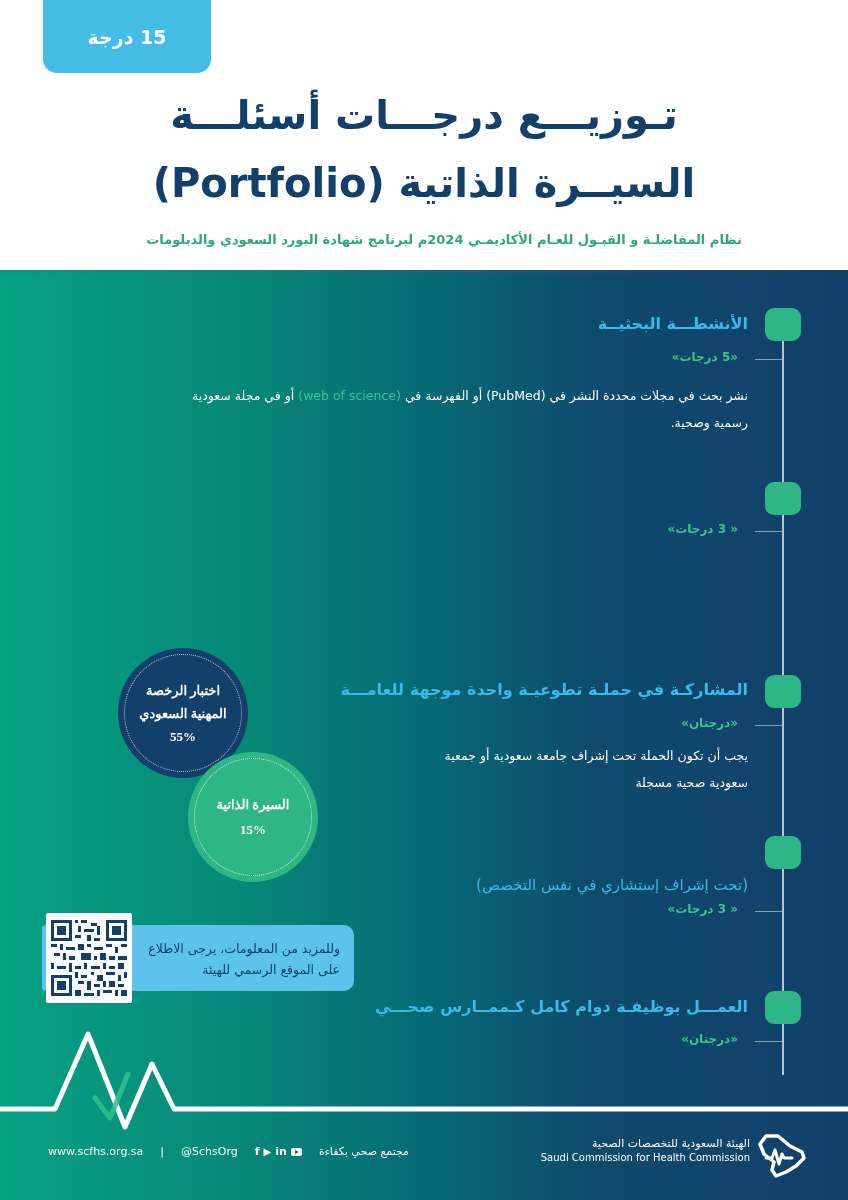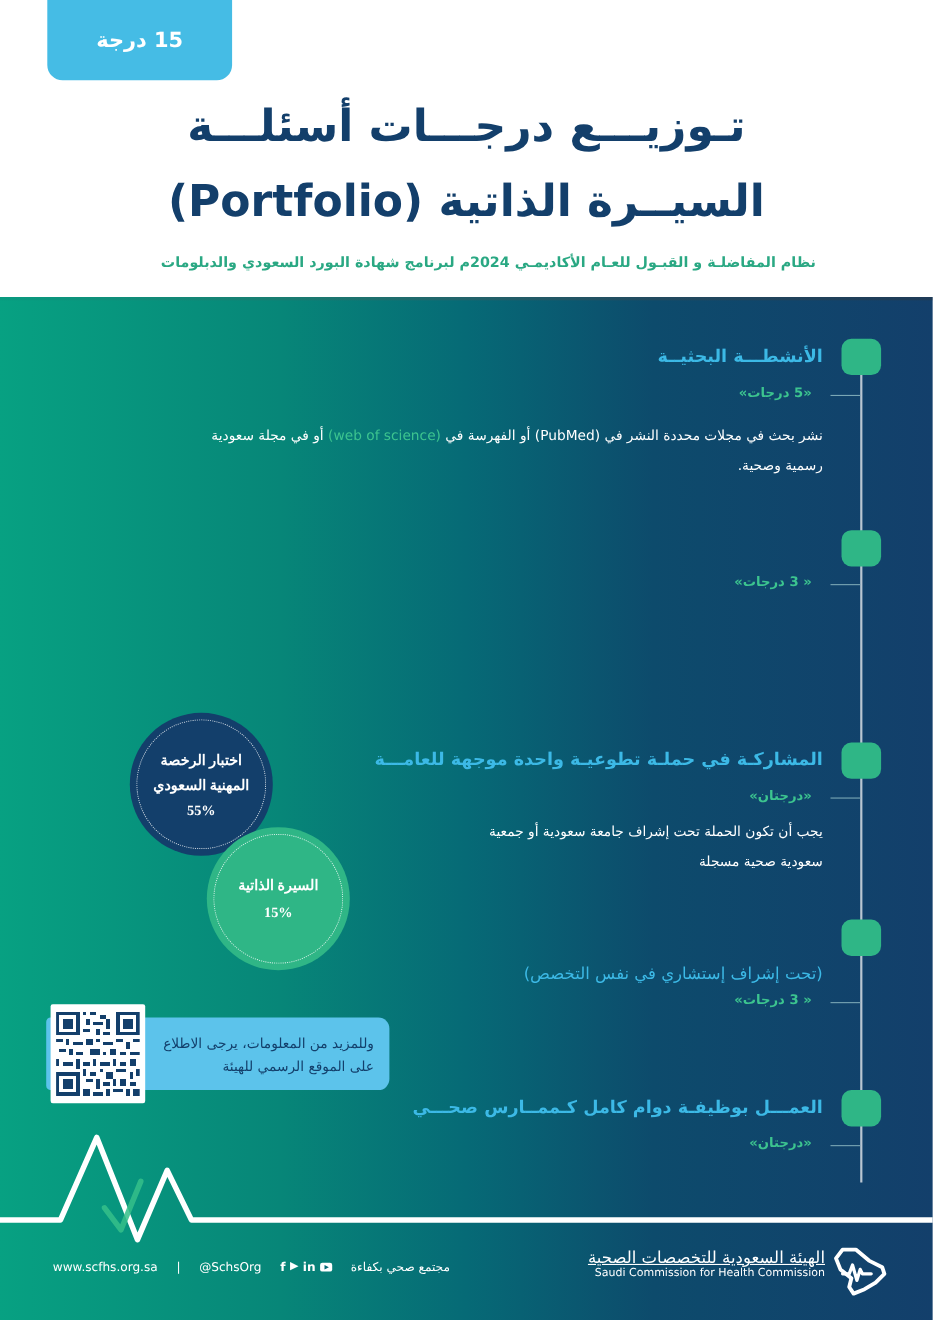--- a/index.html
+++ b/index.html
@@ -94,21 +94,21 @@
     .footer-left {
       position: absolute; left: 48px; top: 875px; color: #fff; font-size: 11px;
       direction: ltr; display: flex; align-items: center; gap: 17px; white-space: nowrap;
     }
     .footer-left .social { display: inline-flex; gap: 4px; align-items: center; font-weight: bold; }
     .footer-left .yt { display:inline-block; width:11px; height:8px; background:#fff; border-radius:2px; position: relative; }
     .footer-left .yt::after { content:""; position:absolute; left:4px; top:2px; border-left:4px solid #066a76; border-top:2px solid transparent; border-bottom:2px solid transparent; }
     .org {
       position: absolute; right: 98px; top: 866px; color: #fff; text-align: right;
     }
-    .org .ar { font-size: 15px; direction: rtl; line-height: 15px; text-decoration: underline; }
+    .org .ar { font-size: 11px; direction: rtl; line-height: 15px; }
     .org .en { font-size: 10px; direction: ltr; line-height: 14px; }
     .logo { position: absolute; left: 756px; top: 862px; width: 52px; height: 48px; }
   </style>
 </head>
 <body>
 
 <div class="header">
   <div class="badge">15 درجة</div>
   <div class="title l1">تـوزيـــع درجـــات أسئلـــة</div>
   <div class="title l2">السيــرة الذاتية (Portfolio)</div>

